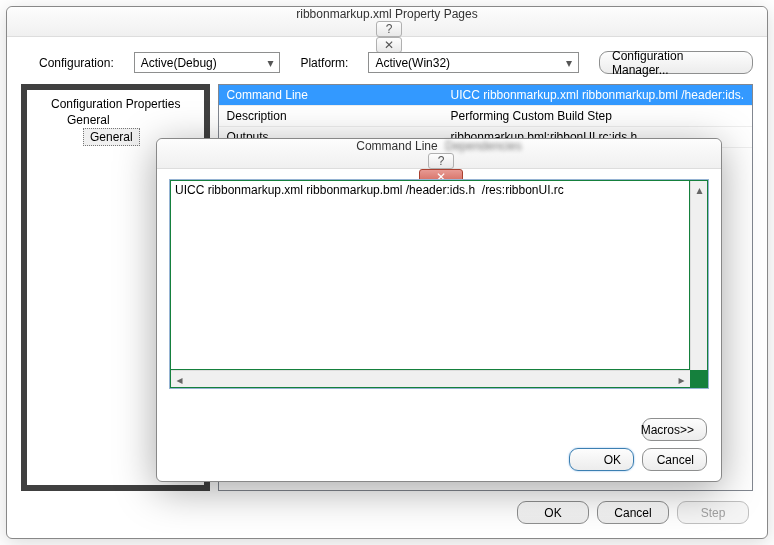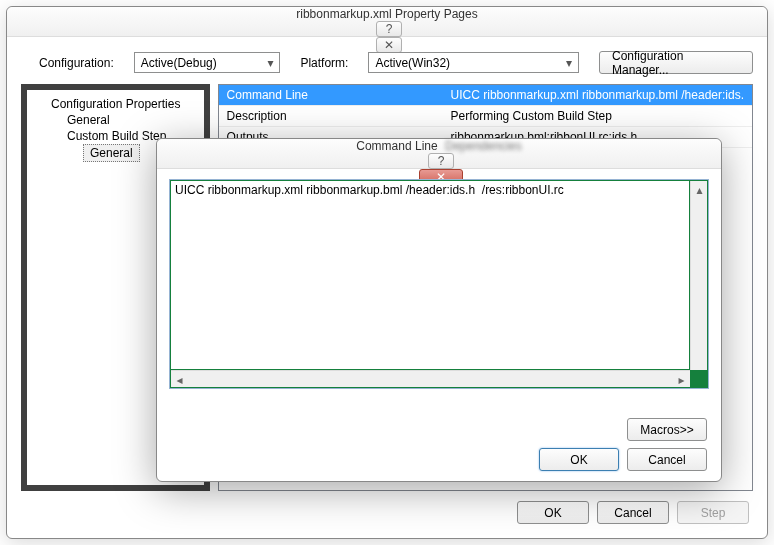--- a/index.html
+++ b/index.html
@@ -11,21 +11,21 @@
     .titlebar { display: flex; align-items: center; height: 30px; padding: 0 8px; background: linear-gradient(#fdfdfd,#f0f0f0); border-bottom: 1px solid #ddd; border-radius: 6px 6px 0 0; flex-direction: column; }
     .titlebar .title { flex: 1; color: #333; font-size: 12px; }
     .title-btn { width: 26px; height: 18px; margin-left: 4px; border: 1px solid #b0b0b0; border-radius: 3px; background: linear-gradient(#fdfdfd,#e8e8e8); display: flex; align-items: center; justify-content: center; color: #555; cursor: pointer; }
     .title-btn.close-red { width: 44px; height: 20px; background: linear-gradient(#e89a93,#d1655a); border-color: #a94030; color: #fff; }
     
     .config-row { display: flex; align-items: center; gap: 20px; padding: 14px 14px 10px 32px; }
     .combo { display: flex; align-items: center; justify-content: space-between; border: 1px solid #8e8f8f; background: #fff; height: 21px; padding: 0 2px 0 6px; }
     .combo-wide { width: 164px; }
     .combo-wider { width: 236px; }
     .chev { width: 14px; text-align: center; color: #555; }
-    .btn { border: 1px solid #8e8f8f; background: linear-gradient(#fdfdfd,#ececec); height: 23px; padding: 0 12px; display: flex; align-items: center; justify-content: center; cursor: pointer; border-radius: 3px; }
+    .btn { border: 1px solid #8e8f8f; background: linear-gradient(#fdfdfd,#ececec); height: 23px; padding: 0 12px; display: flex; align-items: center; justify-content: center; cursor: pointer; border-radius: 9px; }
     .btn-default { border: 1px solid #3c7fb1; box-shadow: 0 0 2px #7eb4ea; }
     .btn-disabled { color: #a0a0a0; border-color: #c0c0c0; background: #f5f5f5; }
     
     .body-row { display: flex; gap: 8px; padding: 0 14px 14px 14px; height: calc(100% - 110px); }
     .tree-pane { width: 190px; border: 6px solid #404040; background: #fff; padding: 6px 0; }
     .tree-item { padding: 1px 6px 1px 24px; white-space: nowrap; }
     .tree-item.l1 { padding-left: 40px; }
     .tree-item.l2 { padding-left: 56px; display: inline-block; }
     .tree-item.sel { border: 1px dotted #777; background: #f0f0f0; }
     
@@ -41,21 +41,21 @@
     
     .window-cmd { left: 156px; top: 138px; width: 566px; height: 344px; z-index: 10; box-shadow: 0 8px 40px rgba(0,0,0,0.35); }
     .cmd-body { padding: 10px 12px; position: relative; height: calc(100% - 30px); }
     .ta-wrap { border: 1px solid #96b3d3; background: #15803d; padding: 1px; height: 210px; position: relative; }
     .ta { border: none; width: calc(100% - 18px); height: calc(100% - 18px); resize: none; outline: none; padding: 2px 4px; font-family: "Segoe UI", Tahoma, sans-serif; font-size: 12px; }
     .scroll-v { position: absolute; right: 1px; top: 1px; bottom: 18px; width: 17px; background: #f0f0f0; border-left: 1px solid #ddd; }
     .scroll-h { position: absolute; left: 1px; right: 18px; bottom: 1px; height: 17px; background: #f0f0f0; border-top: 1px solid #ddd; display: flex; justify-content: space-between; }
     .sb-btn { width: 17px; height: 17px; display: flex; align-items: center; justify-content: center; color: #666; }
     .cmd-buttons { position: absolute; right: 14px; bottom: 40px; }
     .cmd-buttons2 { position: absolute; right: 14px; bottom: 10px; display: flex; gap: 8px; }
-    .cmd-buttons .btn, .cmd-buttons2 .btn { width: 80px; }
+    .cmd-buttons .btn, .cmd-buttons2 .btn { width: 65px; justify-content: flex-end; }
     .blur-text { filter: blur(2px); color: #777; margin-left: 4px; }
   </style>
 </head>
 <body>
 
 <div class="window window-main">
   <div class="titlebar">
     <span class="title">ribbonmarkup.xml Property Pages</span>
     <div class="title-btn">
         <span>?</span>
@@ -78,21 +78,20 @@
     </div>
     <div class="btn" style="flex:0 0 154px">
       <span>Configuration Manager...</span>
     </div>
   </div>
 
   <div class="body-row">
     <div class="tree-pane">
       <div class="tree-item">Configuration Properties</div>
       <div class="tree-item l1">General</div>
-      <div class="tree-item l1">Custom Build Step</div>
       <div style="padding-left:56px"><span class="tree-item l2 sel" style="padding-left:6px;padding-right:6px">General</span></div>
     </div>
     <div class="grid-pane">
       <div class="grid-row sel">
         <div class="grid-label">Command Line</div>
         <div class="grid-value">UICC ribbonmarkup.xml ribbonmarkup.bml /header:ids.</div>
       </div>
       <div class="grid-row">
         <div class="grid-label">Description</div>
         <div class="grid-value">Performing Custom Build Step</div>

